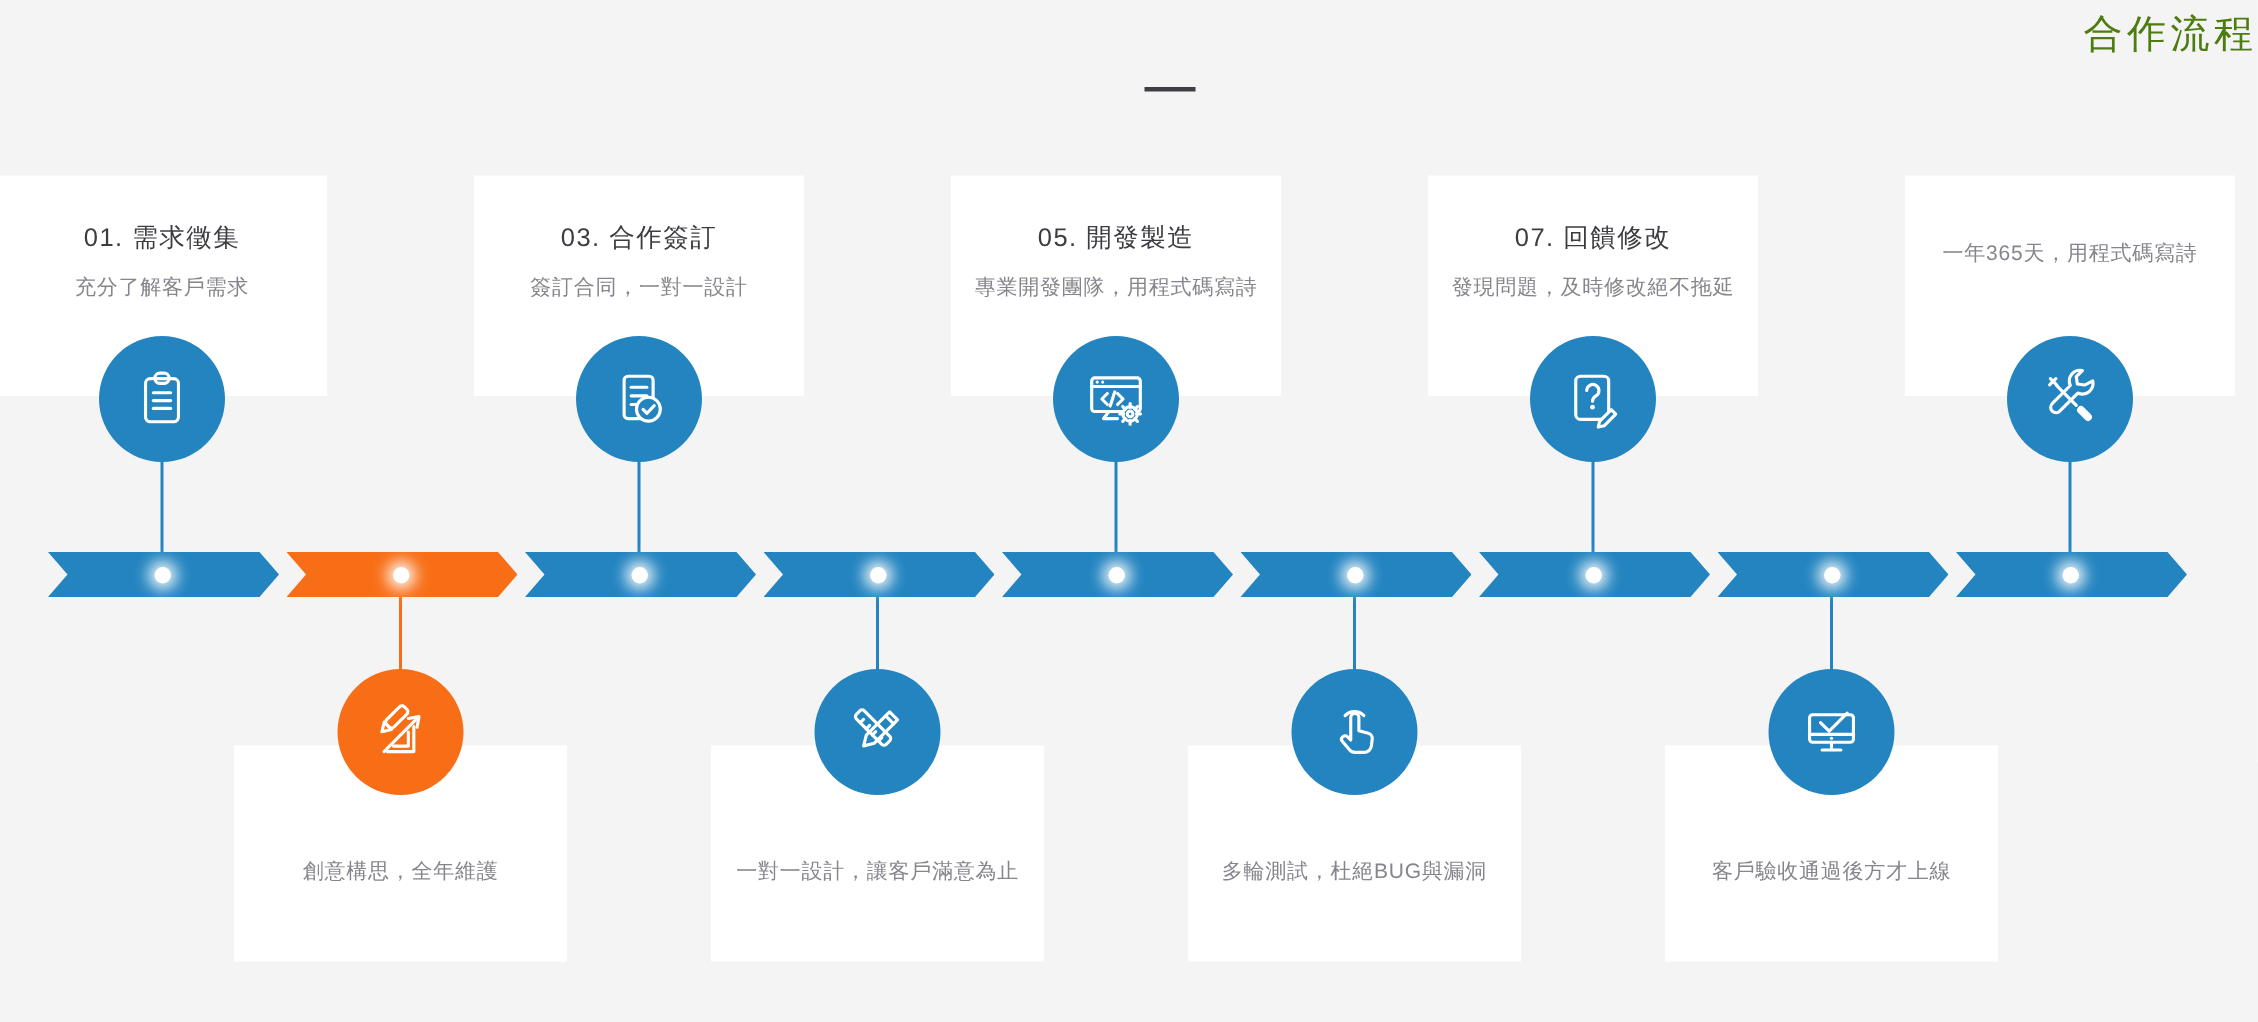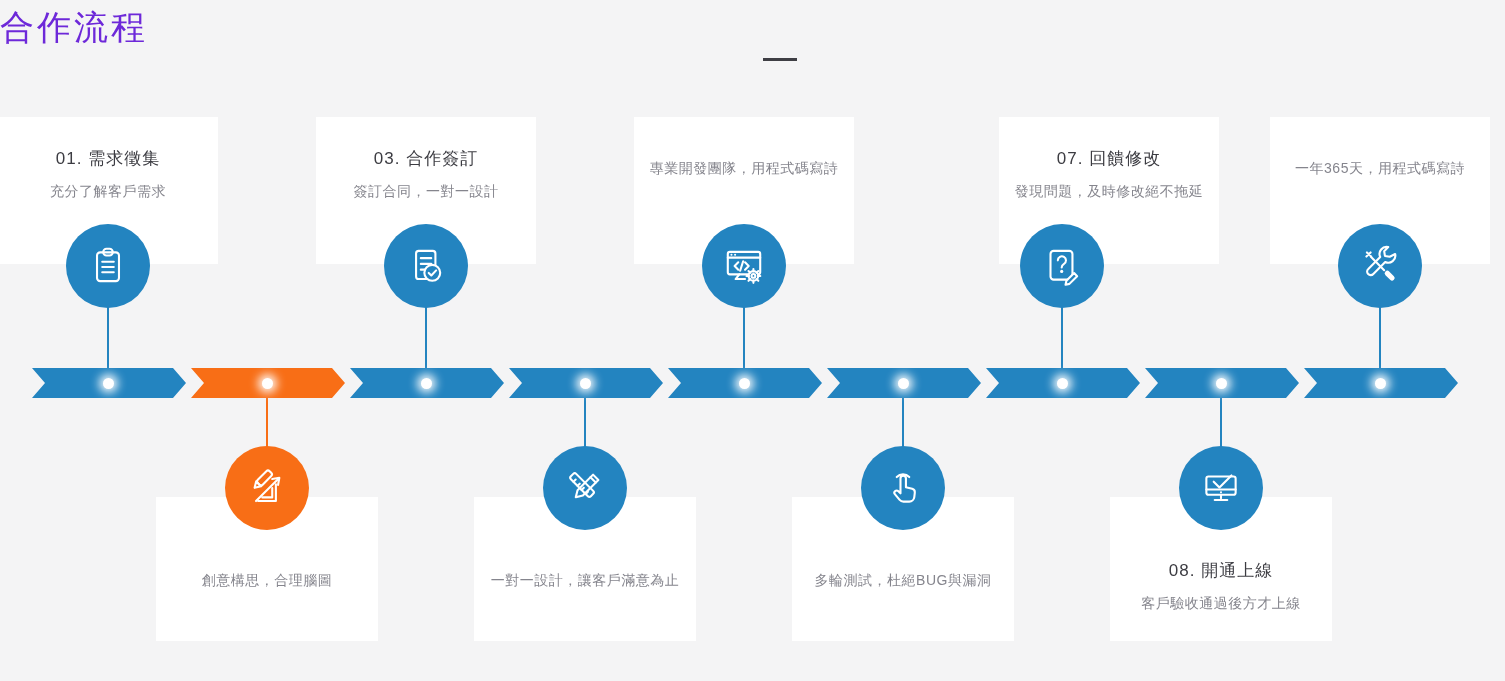--- a/index.html
+++ b/index.html
@@ -1,22 +1,22 @@
 <!DOCTYPE html>
 <html><head>
 <meta charset="utf-8">
 <style>
   html,body{margin:0;padding:0;}
   .stage{
     position:relative;width:1505px;height:681px;background:#f4f4f5;overflow:hidden;
     font-family:"Liberation Sans","DejaVu Sans",sans-serif;
   }
   .page-title{
-    position:absolute;top:5px;left:0;width:100%;text-align:left;
-    font-size:34px;font-weight:400;letter-spacing:3px;color:#6d28d9;margin:0;
+    position:absolute;top:5px;left:0;width:100%;text-align:right;
+    font-size:26px;font-weight:400;letter-spacing:3px;color:#4d7c0f;margin:0;
   }
   .title-underline{position:absolute;top:58px;left:763px;width:34px;height:3px;background:#3e3e44;}
 
   
   .seg{
     position:absolute;top:368px;height:30px;width:154px;
     clip-path:polygon(0 0, calc(100% - 13px) 0, 100% 50%, calc(100% - 13px) 100%, 0 100%, 13px 50%);
   }
   .seg-blue{background:#2384c0;}
   .seg-orange{background:#f86e16;}
@@ -110,21 +110,21 @@
         <path d="M33.8 12.2 l-6.8 1.2 M33.8 12.2 l-1.2 6.8"></path>
         <path d="M13.5 34.5 H30.5 V18.5"></path>
         <path d="M17.5 31 H27 V22"></path>
         <g transform="rotate(45 17.5 14.5)">
           <rect x="14.2" y="3.5" width="6.6" height="16" rx="2.2"></rect>
           <path d="M14.2 19.5 h6.6 l-3.3 5.4 z"></path>
         </g>
       </svg>
     </div>
     <div class="card card-bottom" style="left:156px">
-      <div class="st">創意構思，合理腦圖</div>
+      <div class="st">創意構思，全年維護</div>
     </div>
   </div>
 
   <div>
     <div class="card card-top" style="left:316px">
       <div class="tt">03. 合作簽訂</div>
       <div class="st">簽訂合同，一對一設計</div>
     </div>
     <div class="conn conn-blue conn-top" style="left:425px"></div>
     <div class="circle c-blue circle-top" style="left:384px">
@@ -156,20 +156,21 @@
         </g>
       </svg>
     </div>
     <div class="card card-bottom" style="left:474px">
       <div class="st">一對一設計，讓客戶滿意為止</div>
     </div>
   </div>
 
   <div>
     <div class="card card-top" style="left:634px">
+      <div class="tt">05. 開發製造</div>
       <div class="st">專業開發團隊，用程式碼寫詩</div>
     </div>
     <div class="conn conn-blue conn-top" style="left:743px"></div>
     <div class="circle c-blue circle-top" style="left:702px">
       <svg class="ic" viewBox="0 0 44 44">
         <rect x="6.5" y="8.5" width="31" height="21.5" rx="2"></rect>
         <line x1="6.5" y1="14" x2="37.5" y2="14"></line>
         <circle class="fill-w" cx="10" cy="11.2" r="1"></circle>
         <circle class="fill-w" cx="13.5" cy="11.2" r="1"></circle>
         <path d="M16.5 18.5 L13 22 l3.5 3.5"></path>
@@ -197,21 +198,21 @@
         <path d="M16 11.5 a8.4 8.4 0 0 1 12 0"></path>
         <path d="M19.6 23.5 V12.8 a2.6 2.6 0 0 1 5.2 0 v8.4 l6 1.6 a3.4 3.4 0 0 1 2.5 3.6 l-.5 4.3 a4.8 4.8 0 0 1 -4.8 4.3 h-5.6 a4.8 4.8 0 0 1 -3.6 -1.7 l-4.6 -5.4 a2 2 0 0 1 .1 -2.7 a2.4 2.4 0 0 1 3.3 -.1 l2 2 z"></path>
       </svg>
     </div>
     <div class="card card-bottom" style="left:792px">
       <div class="st">多輪測試，杜絕BUG與漏洞</div>
     </div>
   </div>
 
   <div>
-    <div class="card card-top" style="left:999px">
+    <div class="card card-top" style="left:952px">
       <div class="tt">07. 回饋修改</div>
       <div class="st">發現問題，及時修改絕不拖延</div>
     </div>
     <div class="conn conn-blue conn-top" style="left:1061px"></div>
     <div class="circle c-blue circle-top" style="left:1020px">
       <svg class="ic" viewBox="0 0 44 44">
         <rect x="11" y="7.5" width="21" height="27.5" rx="3"></rect>
         <path d="M18 16.6 a3.9 3.9 0 1 1 5.9 3.4 c-1.5 .9 -2.2 1.8 -2.2 3.4"></path>
         <circle class="fill-w" cx="21.7" cy="27.2" r="1.5"></circle>
         <path class="fill-bg" d="M26.2 36.2 l7.4 -7.4 2.9 2.9 -7.4 7.4 -3.7 .8 z"></path>
@@ -224,21 +225,20 @@
     <div class="circle c-blue circle-bottom" style="left:1179px">
       <svg class="ic" viewBox="0 0 44 44">
         <rect x="8" y="11" width="28" height="17.5" rx="2"></rect>
         <line x1="8" y1="23.5" x2="36" y2="23.5"></line>
         <circle class="fill-w" cx="22" cy="26" r="1"></circle>
         <path d="M22 28.5 v3.2 M16 33.5 h12"></path>
         <path d="M15 16 l5.5 5.5 L32 10"></path>
       </svg>
     </div>
     <div class="card card-bottom" style="left:1110px">
-      <div class="tt">08. 開通上線</div>
       <div class="st">客戶驗收通過後方才上線</div>
     </div>
   </div>
 
   <div>
     <div class="card card-top" style="left:1270px">
       <div class="st">一年365天，用程式碼寫詩</div>
     </div>
     <div class="conn conn-blue conn-top" style="left:1379px"></div>
     <div class="circle c-blue circle-top" style="left:1338px">

